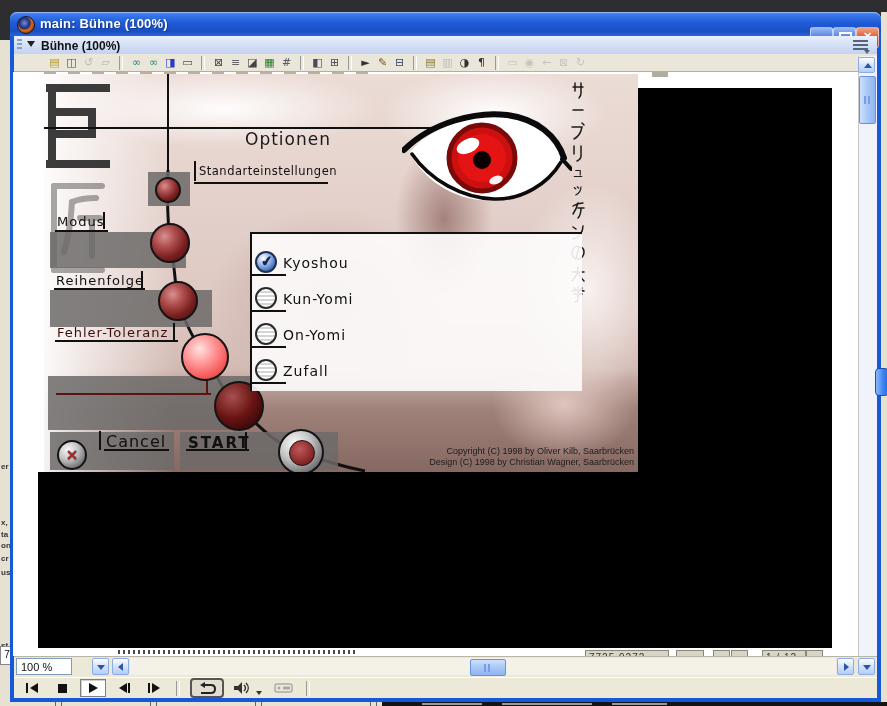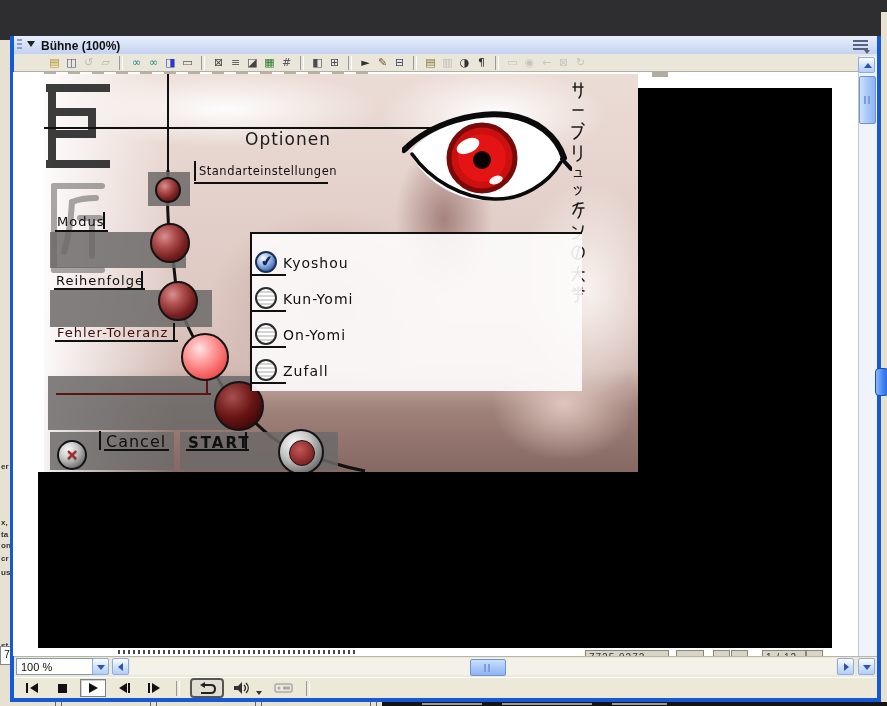--- a/index.html
+++ b/index.html
@@ -124,21 +124,21 @@
     border-radius:2px;box-sizing:border-box;text-align:center;}
   .tri{position:absolute;width:0;height:0;}
   .xpthumb-v{left:859px;top:76px;width:15px;height:46px;border-radius:2px;border:1px solid #6a92d8;
     background:linear-gradient(90deg,#cde0fc,#a9c8f7 50%,#8fb4f2);}
   .xpthumb-h{left:470px;top:659px;width:34px;height:15px;border-radius:2px;border:1px solid #6a92d8;
     background:linear-gradient(180deg,#cde0fc,#a9c8f7 50%,#8fb4f2);}
   .thumb-grip{position:absolute;left:50%;top:50%;transform:translate(-50%,-50%);
     width:8px;height:8px;background:repeating-linear-gradient(90deg,#7a9ce0 0 2px,transparent 2px 4px);}
   .thumb-grip.h{background:repeating-linear-gradient(90deg,#7a9ce0 0 2px,transparent 2px 4px);}
   #statusbar{left:14px;top:656px;width:863px;height:21px;background:#ece9d8;border-top:1px solid #b8b4a8;}
-  .zoom-combo{left:16px;top:658px;width:92px;height:17px;background:#fff;border:1px solid #7f9db9;
+  .zoom-combo{left:16px;top:658px;width:56px;height:17px;background:#fff;border:1px solid #7f9db9;
     font-size:11px;color:#111;line-height:16px;padding-left:4px;box-sizing:border-box;}
   #transport{left:14px;top:677px;width:863px;height:21px;background:#ece9d8;
     border-top:1px solid #fff;display:flex;align-items:center;gap:6px;padding-left:6px;box-sizing:border-box;}
   .tpbtn{width:24px;height:16px;display:flex;align-items:center;justify-content:center;}
   .tpbtn.pressed{background:#fff;border:1px solid #808080;box-shadow:inset 1px 1px 0 #d0d0d0;}
   .tpsep{width:2px;height:15px;border-left:1px solid #999;border-right:1px solid #fff;margin:0 4px;}
 
   .win-border{background:#1558d8;}
 </style>
 </head>
@@ -167,20 +167,31 @@
   <div class="abs bg-bottom-right">
     <div class="bbr-dash" style="left:40px;width:60px"></div>
     <div class="bbr-dash" style="left:120px;width:90px"></div>
     <div class="bbr-dash" style="left:230px;width:55px"></div>
   </div>
 
   <div class="abs win-border" style="left:10px;top:36px;width:4px;height:666px"></div>
   <div class="abs win-border" style="left:877px;top:36px;width:4px;height:666px"></div>
   <div class="abs win-border" style="left:10px;top:698px;width:871px;height:4px"></div>
 
+  <div class="abs" id="titlebar">
+    <div class="abs dir-logo" style="left:7px;top:4px"></div>
+    <div class="abs win-title" style="left:30px;top:4px">main: Bühne (100%)</div>
+    <div class="abs capbtn min" style="left:800px">
+        <span class="minbar"></span>
+      </div>
+    <div class="abs capbtn max" style="left:823px">
+        <span class="maxsq"></span>
+      </div>
+    <div class="abs capbtn close" style="left:846px">✕</div>
+  </div>
 
   <div class="abs" id="panelheader"></div>
   <div class="abs grip"></div>
   <div class="abs ph-arrow"></div>
   <div class="abs ph-title">Bühne (100%)</div>
   <div class="abs ph-list"></div>
 
   <div class="abs" id="toolbar">
       <span class="tbicon" style="color: rgb(184, 152, 42);">▤</span>
       <span class="tbicon" style="color: rgb(58, 74, 122);">◫</span>
@@ -362,20 +373,24 @@
 
       <div class="rb" style="top:89px"></div>
       <div class="rlabel" style="top:93px">On-Yomi</div>
       <div class="rline" style="top:112px"></div>
 
       <div class="rb" style="top:125px"></div>
       <div class="rlabel" style="top:129px">Zufall</div>
       <div class="rline" style="top:148px"></div>
     </div>
 
+    <div class="mv copyright" style="left:344px;top:372px">
+      <div>Copyright (C) 1998 by Oliver Kilb, Saarbrücken</div>
+      <div>Design (C) 1998 by Christian Wagner, Saarbrücken</div>
+    </div>
   </div>
 
   <div class="abs black-right"></div>
   <div class="abs black-bottom"></div>
 
   <div class="abs clip-dashes"></div>
   <div class="abs clip-field" style="left:585px;width:82px">
     <span class="clip-digits">7725 9272</span>
     </div>
   <div class="abs clip-field" style="left:676px;width:26px"></div>

